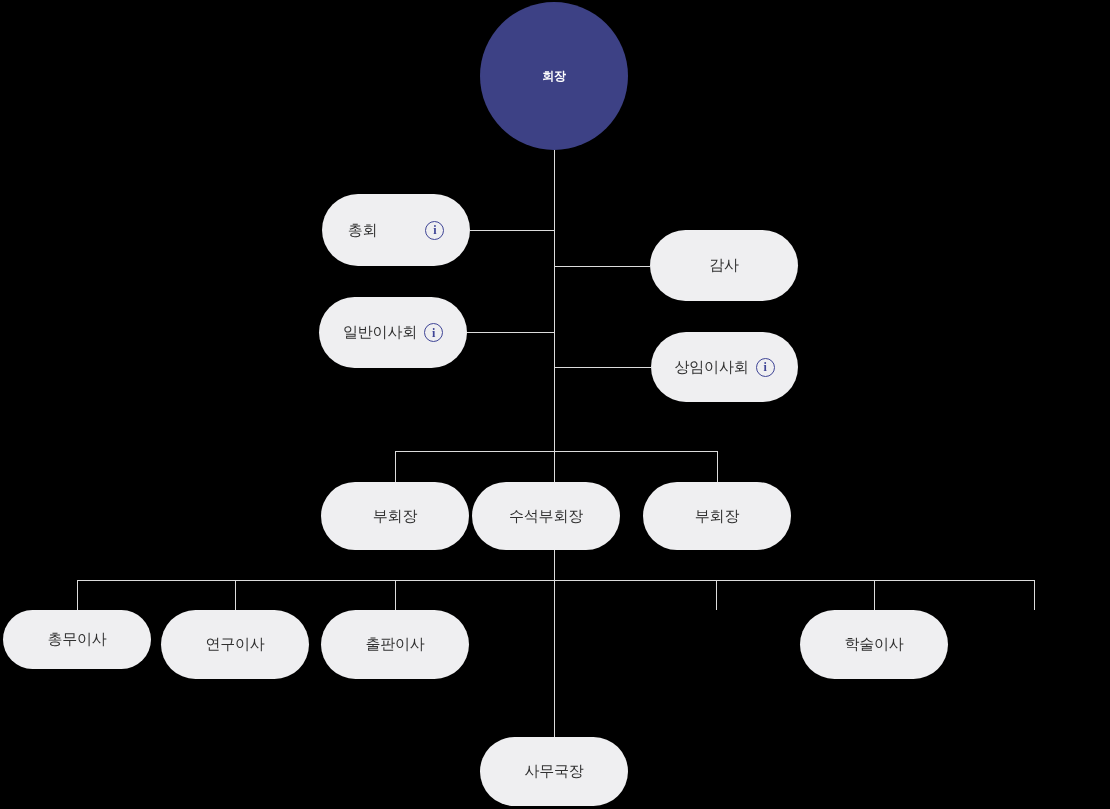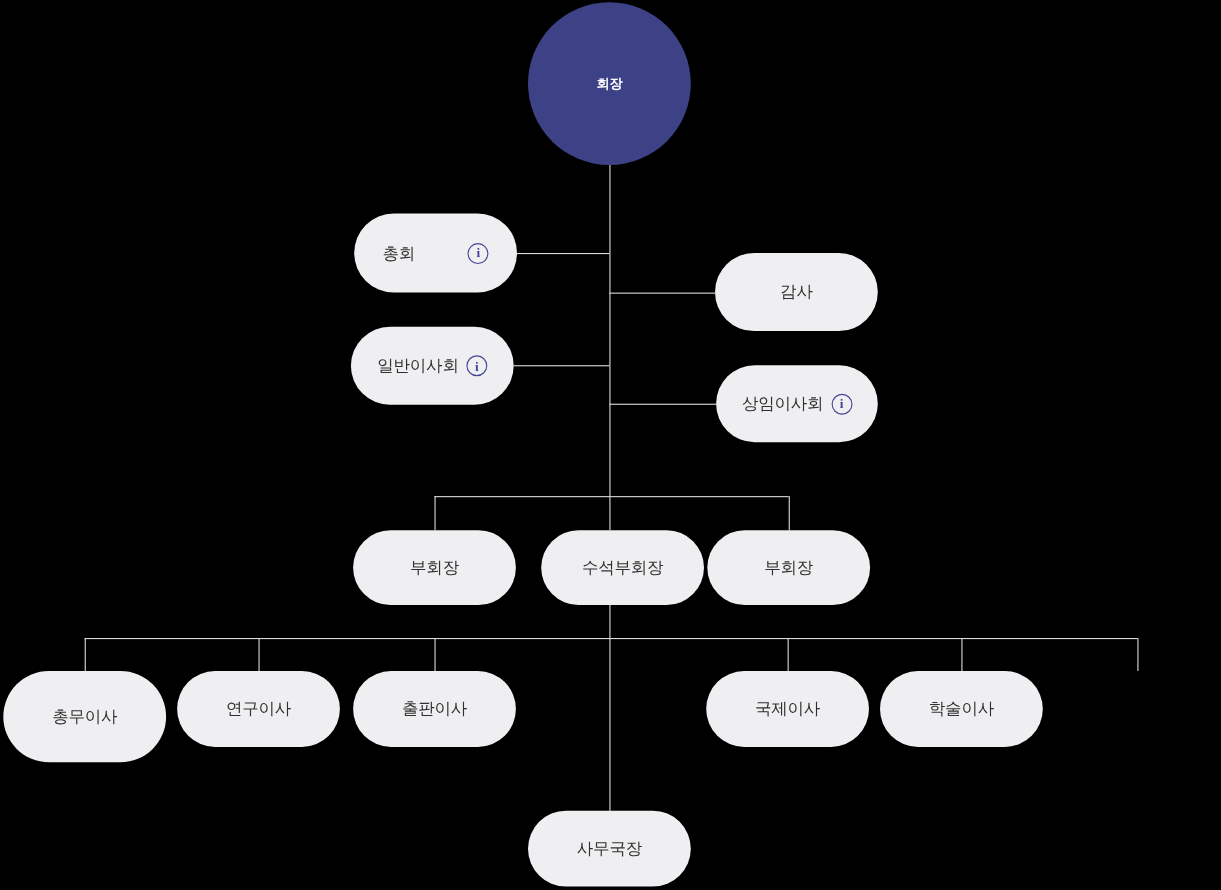--- a/index.html
+++ b/index.html
@@ -95,38 +95,35 @@
     <span class="info">i</span>
   </div>
   <div class="pill" style="left:651px;top:332px;width:147px;height:70px;">
     <span class="label">상임이사회</span>
     <span class="info">i</span>
   </div>
 
   <div class="pill" style="left:321px;top:482px;width:148px;height:68px;">
     <span class="label">부회장</span>
   </div>
-  <div class="pill" style="left:492px;top:482px;width:148px;height:68px;">
+  <div class="pill" style="left:472px;top:482px;width:148px;height:68px;">
     <span class="label">수석부회장</span>
   </div>
   <div class="pill" style="left:643px;top:482px;width:148px;height:68px;">
     <span class="label">부회장</span>
   </div>
 
-  <div class="pill" style="left:3px;top:610px;width:148px;height:83px;">
+  <div class="pill" style="left:3px;top:610px;width:148px;height:59px;">
     <span class="label">총무이사</span>
   </div>
   <div class="pill" style="left:161px;top:610px;width:148px;height:69px;justify-content:center;">
     <span class="label">연구이사</span>
   </div>
   <div class="pill" style="left:321px;top:610px;width:148px;height:69px;">
     <span class="label">출판이사</span>
-  </div>
-  <div class="pill" style="left:642px;top:610px;width:148px;height:69px;">
-    <span class="label">국제이사</span>
   </div>
   <div class="pill" style="left:800px;top:610px;width:148px;height:69px;">
     <span class="label">학술이사</span>
   </div>
 
   <div class="pill" style="left:480px;top:737px;width:148px;height:69px;">
     <span class="label">사무국장</span>
   </div>
 
 </div>

